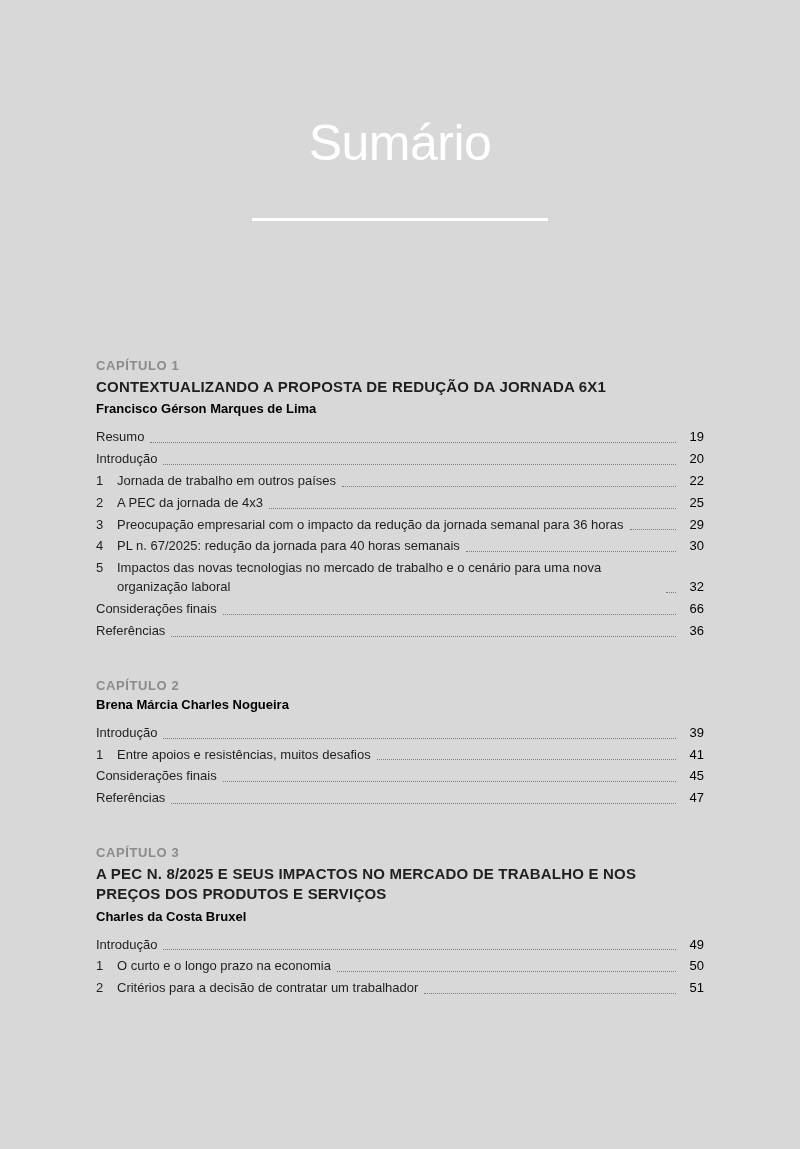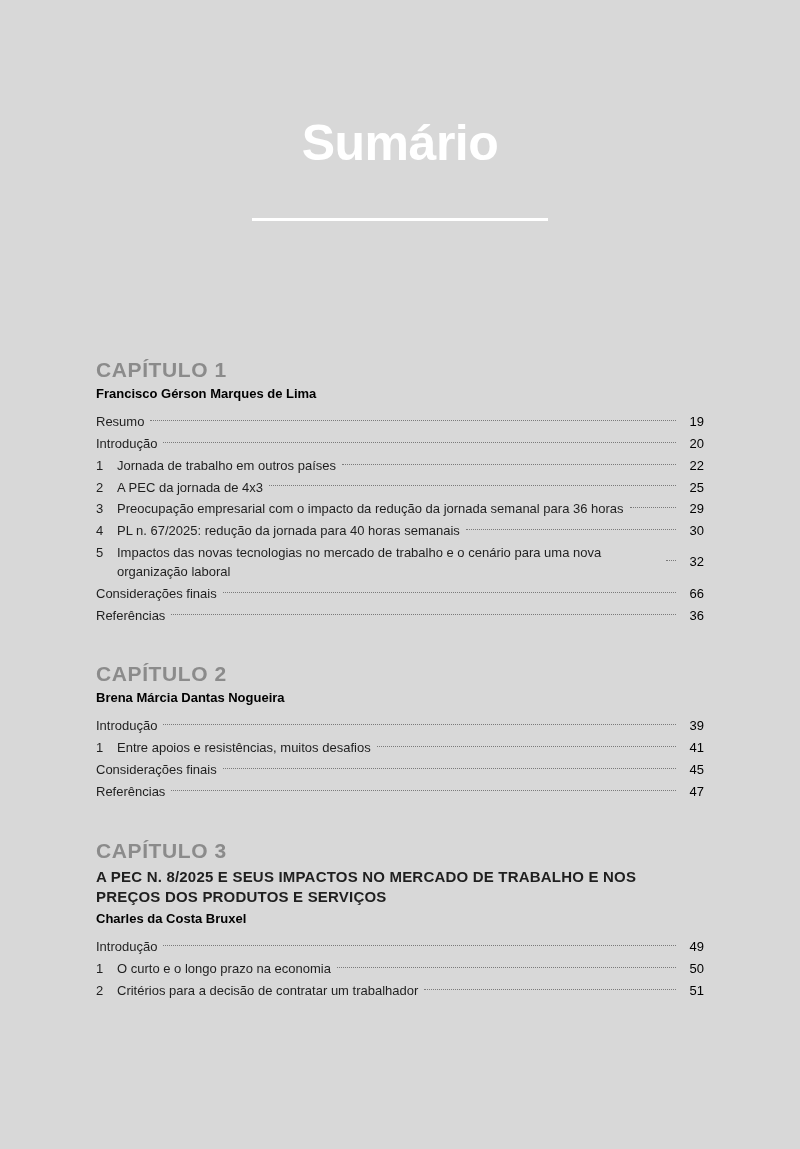--- a/index.html
+++ b/index.html
@@ -19,21 +19,21 @@
     width: 800px;
     height: 1149px;
     box-sizing: border-box;
   }
   .title-block {
     padding-top: 118px;
     text-align: center;
   }
   .page-title {
     font-size: 50px;
-    font-weight: bold;
+    font-weight: normal;
     color: #ffffff;
     letter-spacing: -0.5px;
     line-height: 1;
     margin: 0;
   }
   .title-rule {
     width: 296px;
     height: 3px;
     background: #ffffff;
     margin: 50px auto 0 auto;
@@ -46,21 +46,21 @@
     left: 0;
     right: 0;
   }
   .chapter {
     margin-bottom: 36px;
   }
   .chapter:last-child {
     margin-bottom: 0;
   }
   .chapter-label {
-    font-size: 21px;
+    font-size: 13px;
     font-weight: bold;
     color: #8b8b8b;
     letter-spacing: 0.6px;
     margin: 0 0 4px 0;
   }
   .chapter-title {
     font-size: 15px;
     font-weight: bold;
     color: #1f1f1f;
     letter-spacing: 0.2px;
@@ -74,21 +74,21 @@
     color: #000000;
     margin: 0 0 10px 0;
   }
   .entries {
     list-style: none;
     margin: 0;
     padding: 0;
   }
   .entry {
     display: flex;
-    align-items: center;
+    align-items: flex-end;
     font-size: 13px;
     color: #1f1f1f;
     line-height: 1.45;
     padding: 2px 0 1px 0;
   }
   .entry-text {
     display: block;
     max-width: 560px;
   }
   .entry-num {
@@ -122,20 +122,21 @@
 <div class="page">
 
   <div class="title-block">
     <h1 class="page-title">Sumário</h1>
     <div class="title-rule"></div>
   </div>
 
   <div class="toc" id="toc-root">
       <div class="chapter">
         <div class="chapter-label">CAPÍTULO 1</div>
+        <div class="chapter-title">CONTEXTUALIZANDO A PROPOSTA DE REDUÇÃO DA JORNADA 6x1</div>
         <div class="chapter-author">Francisco Gérson Marques de Lima</div>
         <ul class="entries">
           <li class="entry">
             <span class="entry-left">
               <span class="entry-text">Resumo</span>
             </span>
             <span class="dots"></span>
             <span class="entry-page">19</span>
           </li>
           <li class="entry">
@@ -196,21 +197,21 @@
             <span class="entry-left">
               <span class="entry-text">Referências</span>
             </span>
             <span class="dots"></span>
             <span class="entry-page">36</span>
           </li>
         </ul>
       </div>
       <div class="chapter">
         <div class="chapter-label">CAPÍTULO 2</div>
-        <div class="chapter-author">Brena Márcia Dantas Nogueira</div>
+        <div class="chapter-author">Brena Márcia Charles Nogueira</div>
         <ul class="entries">
           <li class="entry">
             <span class="entry-left">
               <span class="entry-text">Introdução</span>
             </span>
             <span class="dots"></span>
             <span class="entry-page">39</span>
           </li>
           <li class="entry">
             <span class="entry-left">

